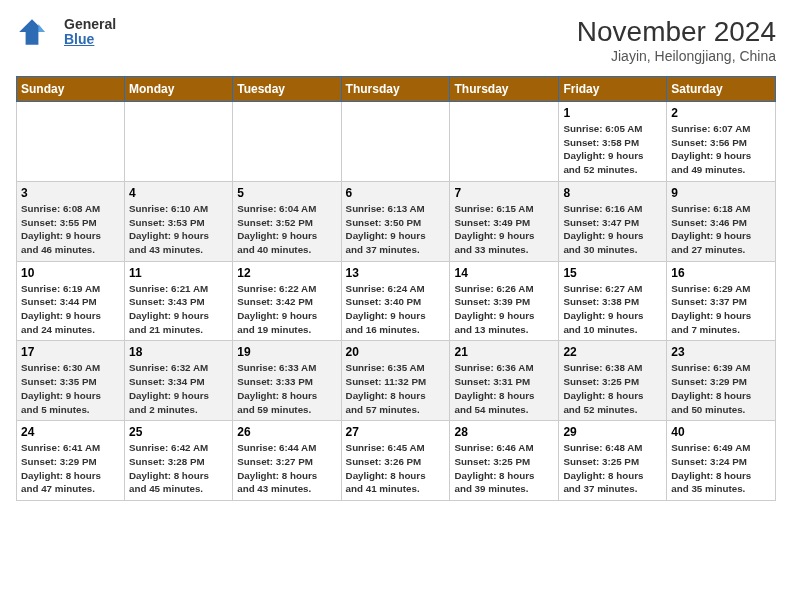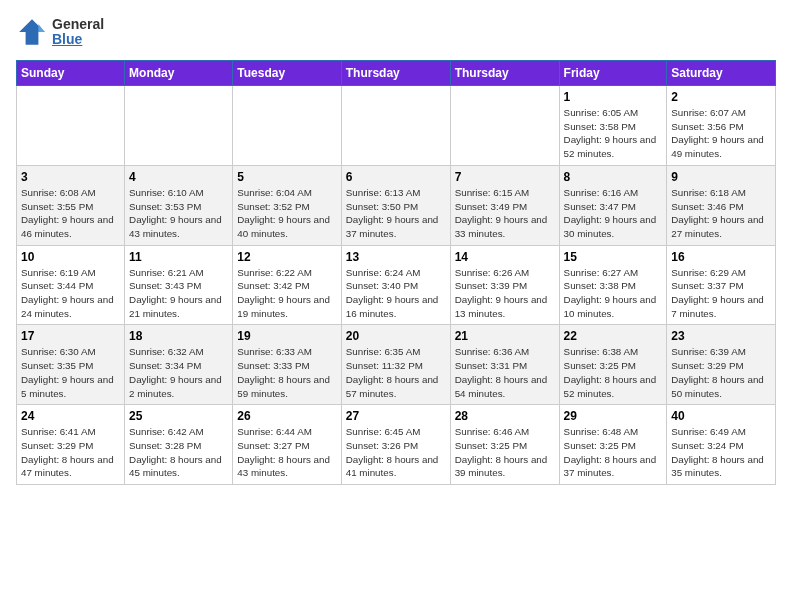--- a/index.html
+++ b/index.html
@@ -18,20 +18,21 @@
     }
     .logo {
       display: flex;
       align-items: center;
       gap: 4px;
     }
     .logo-text {
       display: flex;
       flex-direction: column;
       line-height: 1.1;
+      margin-left: 12px;
     }
     .logo-general {
       font-size: 14px;
       font-weight: bold;
       color: #333;
     }
     .logo-blue {
       font-size: 14px;
       font-weight: bold;
       color: #2e6bb5;
@@ -52,21 +53,21 @@
     .location {
       font-size: 14px;
       color: #555;
     }
     table {
       width: 100%;
       border-collapse: collapse;
       font-size: 10.5px;
     }
     thead tr th {
-      background: #6d28d9;
+      background: #a16207;
       color: #fff;
       padding: 5px 4px;
       text-align: left;
       font-size: 12px;
       font-weight: bold;
       border: 1px solid #2e6bb5;
     }
     tbody tr td {
       border: 1px solid #ccc;
       vertical-align: top;
@@ -81,38 +82,43 @@
     .day-num {
       font-weight: bold;
       font-size: 12px;
       display: block;
       margin-bottom: 2px;
     }
     .day-info {
       font-size: 9.8px;
       color: #333;
       line-height: 1.4;
+      font-weight: bold;
     }
     .empty-cell {
       background: #fff !important;
     }
   </style>
 </head>
 <body>
 
 <div class="header">
   <div class="logo">
     <svg class="logo-icon" viewBox="0 0 40 40">
       <polygon points="20,4 36,20 28,20 28,36 12,36 12,20 4,20" fill="#2e6bb5"></polygon>
       <polygon points="28,10 36,20 28,20" fill="#5ba3e0"></polygon>
     </svg>
     <div class="logo-text">
       <span class="logo-general">General</span>
       <span class="logo-blue">Blue</span>
     </div>
+  </div>
+  <div class="title-block">
+    <div class="month-year">November 2024</div>
+    <div class="location">Jiayin, Heilongjiang, China</div>
   </div>
 </div>
 
 <table>
   <thead>
     <tr>
       <th>Sunday</th>
       <th>Monday</th>
       <th>Tuesday</th>
       <th>Thursday</th>

